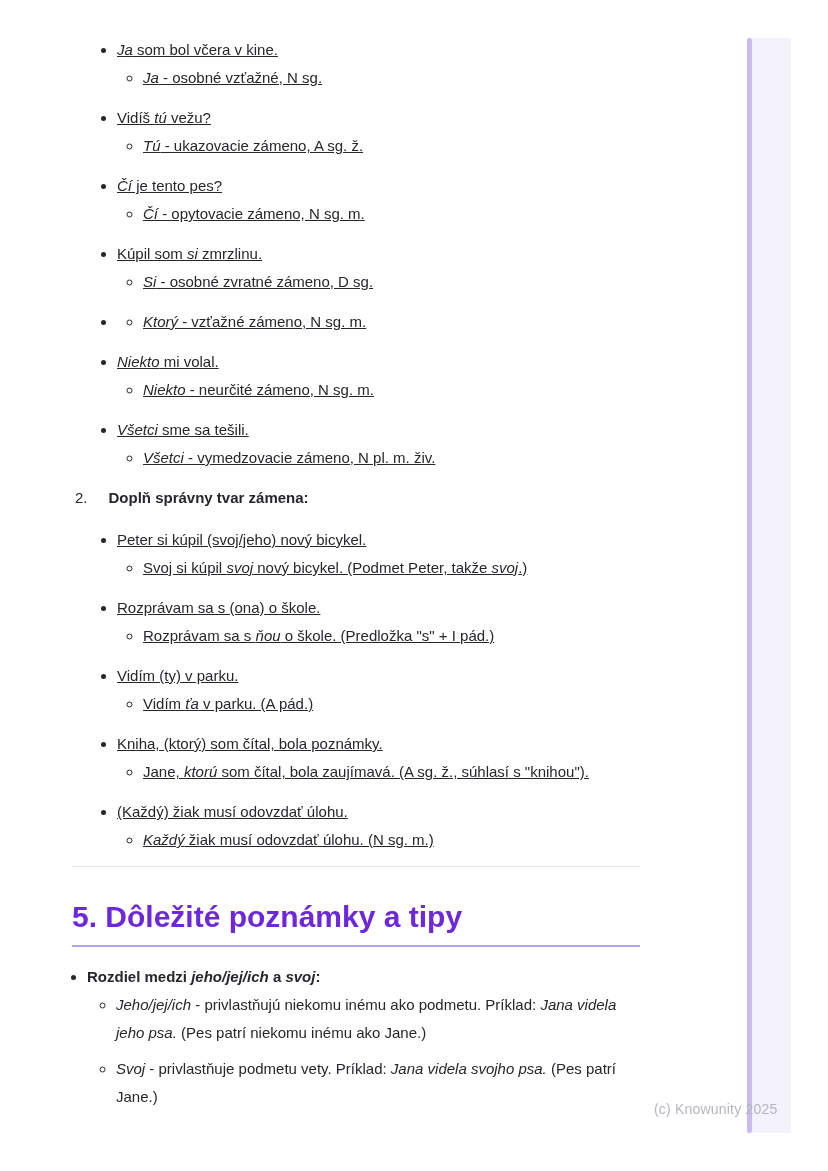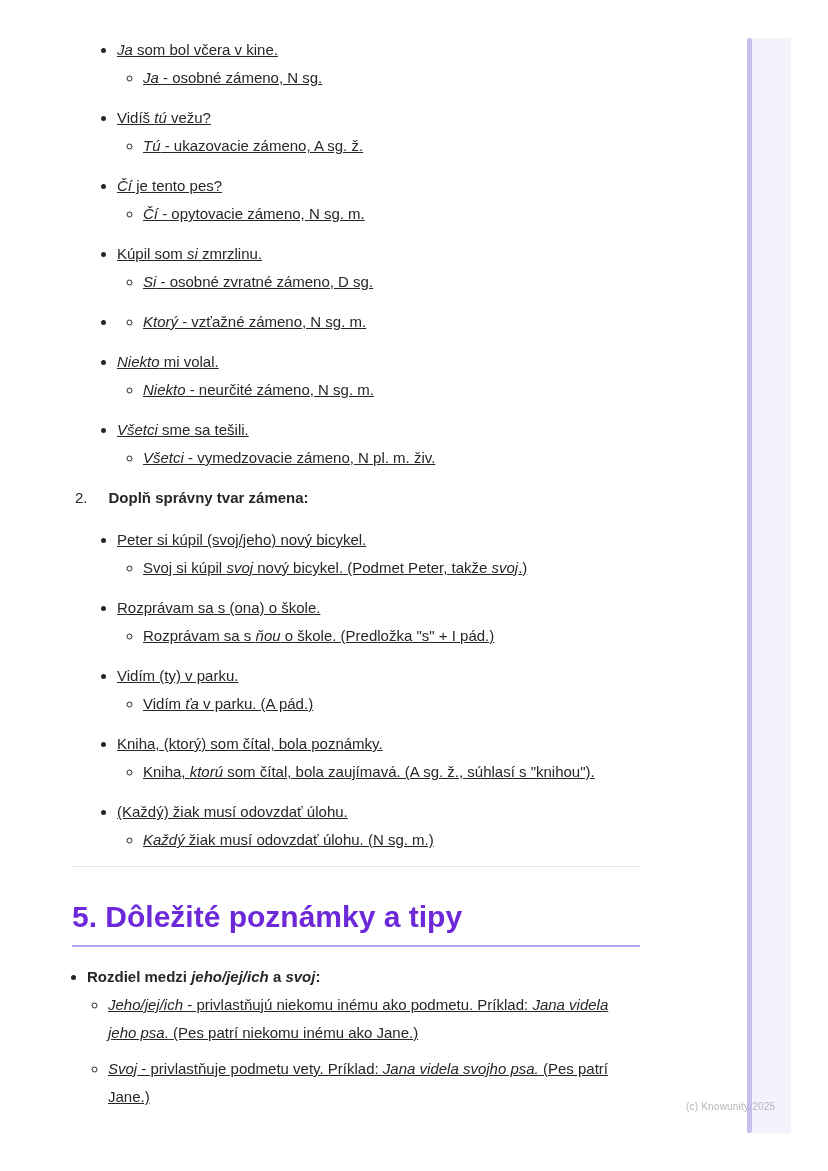--- a/index.html
+++ b/index.html
@@ -24,42 +24,42 @@
   .num{margin-right:7px;}
   .numtitle{font-weight:700;margin-left:14px;}
   hr.sep{border:none;border-top:1px solid #E7E7EA;margin:10px 0 0;}
   h2.sec{
     font-size:30px;line-height:38px;font-weight:700;color:#6d28d9;
     margin:31px 0 0;padding-bottom:9px;border-bottom:2px solid #AFA3EC;
   }
   ul.notes{padding-left:15px;list-style-type:disc;margin-top:16px;}
   ul.notes > li{margin:0;}
   ul.notes-sub{padding-left:21px;list-style-type:circle;}
-  ul.notes-sub > li{margin:0 0 8px;text-decoration:underline;}
+  ul.notes-sub > li{margin:0 8px 8px;}
   .footer{
-    position:absolute;left:686px;top:1101px;z-index:3;
-    font-size:10px;letter-spacing:0.2px;color:#B5B5BD;
+    position:absolute;left:654px;top:1101px;z-index:3;
+    font-size:14px;letter-spacing:0.2px;color:#B5B5BD;
   }
   .strip-fill{position:absolute;left:752px;top:38px;width:39px;height:1095px;background:#F4F2FB;z-index:1;}
   .strip-line{position:absolute;left:747px;top:38px;width:5px;height:1095px;background:#C9BCEF;border-radius:2px;z-index:2;}
 </style>
 </head>
 <body>
 
 <div class="strip-fill"></div>
 <div class="strip-line"></div>
 
 <div class="content">
 
   <ul class="ex">
     <li>
       <div class="line"><span class="it">Ja</span><span> som bol včera v kine.</span></div>
       <ul class="lvl2">
         <li>
-            <div class="line"><span class="it">Ja</span><span> - osobné zámeno, N sg.</span></div>
+            <div class="line"><span class="it">Ja</span><span> - osobné vzťažné, N sg.</span></div>
           </li>
       </ul>
     </li>
     <li>
       <div class="line"><span>Vidíš </span><span class="it">tú</span><span> vežu?</span></div>
       <ul class="lvl2">
         <li>
             <div class="line"><span class="it">Tú</span><span> - ukazovacie zámeno, A sg. ž.</span></div>
           </li>
       </ul>
@@ -131,21 +131,21 @@
       <ul class="lvl2">
         <li>
             <div class="line"><span>Vidím </span><span class="it">ťa</span><span> v parku. (A pád.)</span></div>
           </li>
       </ul>
     </li>
     <li>
       <div class="line"><span>Kniha, (ktorý) som čítal, bola poznámky.</span></div>
       <ul class="lvl2">
         <li>
-            <div class="line"><span>Kniha, </span><span class="it">ktorú</span><span> som čítal, bola zaujímavá. (A sg. ž., súhlasí s "knihou").</span></div>
+            <div class="line"><span>Jane, </span><span class="it">ktorú</span><span> som čítal, bola zaujímavá. (A sg. ž., súhlasí s "knihou").</span></div>
           </li>
       </ul>
     </li>
     <li>
       <div class="line"><span>(Každý) žiak musí odovzdať úlohu.</span></div>
       <ul class="lvl2">
         <li>
             <div class="line"><span class="it">Každý</span><span> žiak musí odovzdať úlohu. (N sg. m.)</span></div>
           </li>
       </ul>

